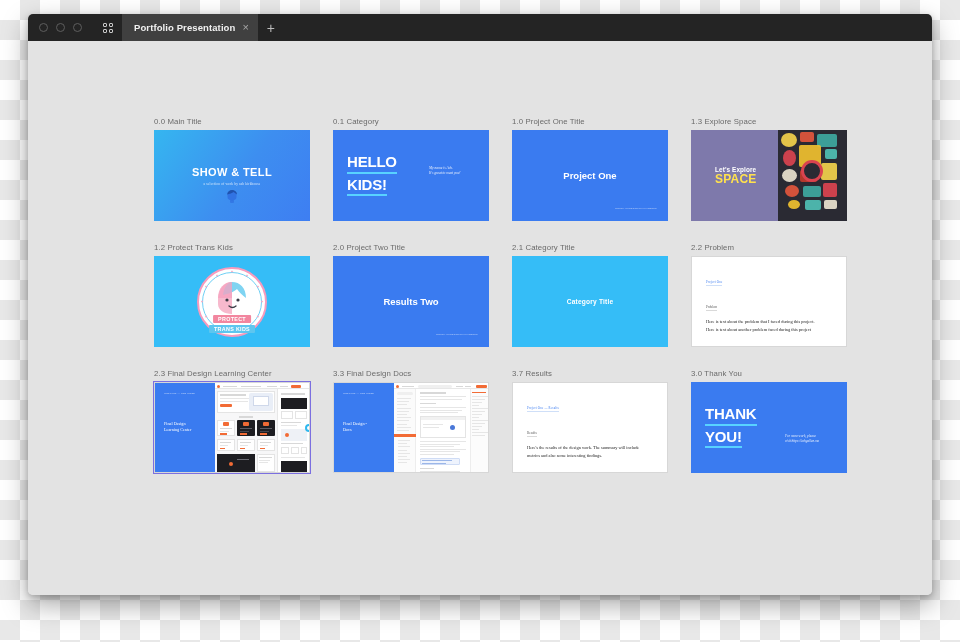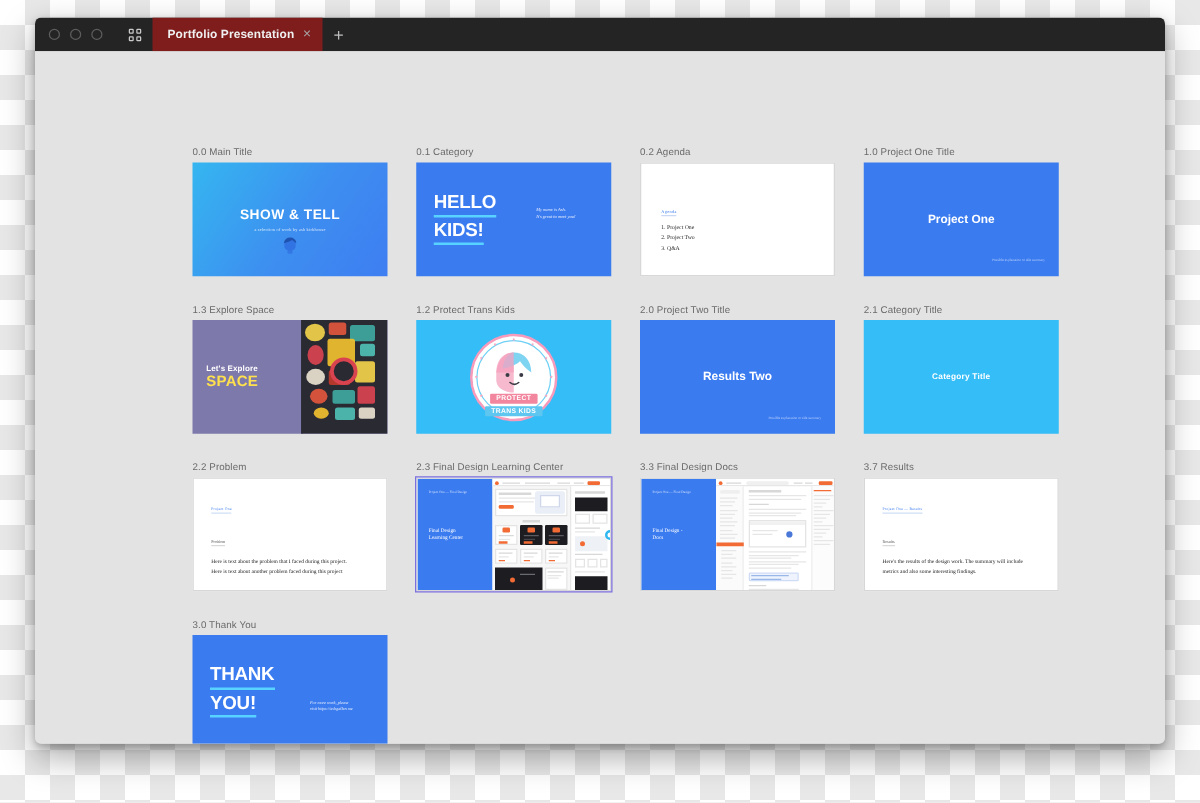--- a/index.html
+++ b/index.html
@@ -83,21 +83,21 @@
     align-items: stretch;
     flex: 1 1 auto;
     min-width: 0;
   }
 
   .tab {
     display: flex;
     align-items: center;
     gap: 7px;
     padding: 0 9px 0 12px;
-    background: #7f1d1d;
+    background: #404040;
     max-width: 260px;
   }
   .tab-label {
     color: #f0f0f0;
     font-size: 9.5px;
     font-weight: bold;
     white-space: nowrap;
     letter-spacing: 0.1px;
   }
   .tab-close {
@@ -238,21 +238,21 @@
   .proj-foot {
     position: absolute; right: 11px; bottom: 11px;
     font-size: 2.8px; color: rgba(255,255,255,0.62);
     font-family: "Liberation Serif", serif;
   }
 
   
   .s-space { background: #7e79ab; display: flex; }
   .space-left {
     width: 56%; display: flex; flex-direction: column;
-    justify-content: center; padding-left: 11px;
+    justify-content: center; padding-left: 24px;
   }
   .space-k1 { color: #ffffff; font-weight: bold; font-size: 6.4px; letter-spacing: 0.1px; }
   .space-k2 { color: #ffe14d; font-weight: bold; font-size: 12px; letter-spacing: 0.2px; line-height: 1.05; }
   .space-art {
     width: 44%; height: 100%;
     background: #2a2a33;
     border-left: 1px solid #2a2a33;
     position: relative;
     overflow: hidden;
   }
@@ -408,28 +408,20 @@
         <div class="slide-cell">
           <div class="slide-caption">0.1 Category</div>
           <div class="slide-thumb s-hello">
             <div class="hello-block">
               <div><div class="hello-line">HELLO</div></div>
               <div><div class="hello-line">KIDS!</div></div>
             </div>
             <div class="hello-note" style="white-space: pre-line;">My name is Ash.
 It's great to meet you!</div>
           </div>
-        </div>
-        <div class="slide-cell">
-          <div class="slide-caption">0.2 Agenda</div>
-          <div class="slide-thumb bordered s-agenda"><div class="ag-kicker">Agenda</div><ul class="ag-list">
-              <li>1. Project One</li>
-              <li>2. Project Two</li>
-              <li>3. Q&amp;A</li>
-            </ul></div>
         </div>
         <div class="slide-cell">
           <div class="slide-caption">1.0 Project One Title</div>
           <div class="slide-thumb s-proj">
             <div class="proj-title">Project One</div>
             <div class="proj-foot">Possible explanation or title summary</div>
           </div>
         </div>
         <div class="slide-cell">
           <div class="slide-caption">1.3 Explore Space</div>

